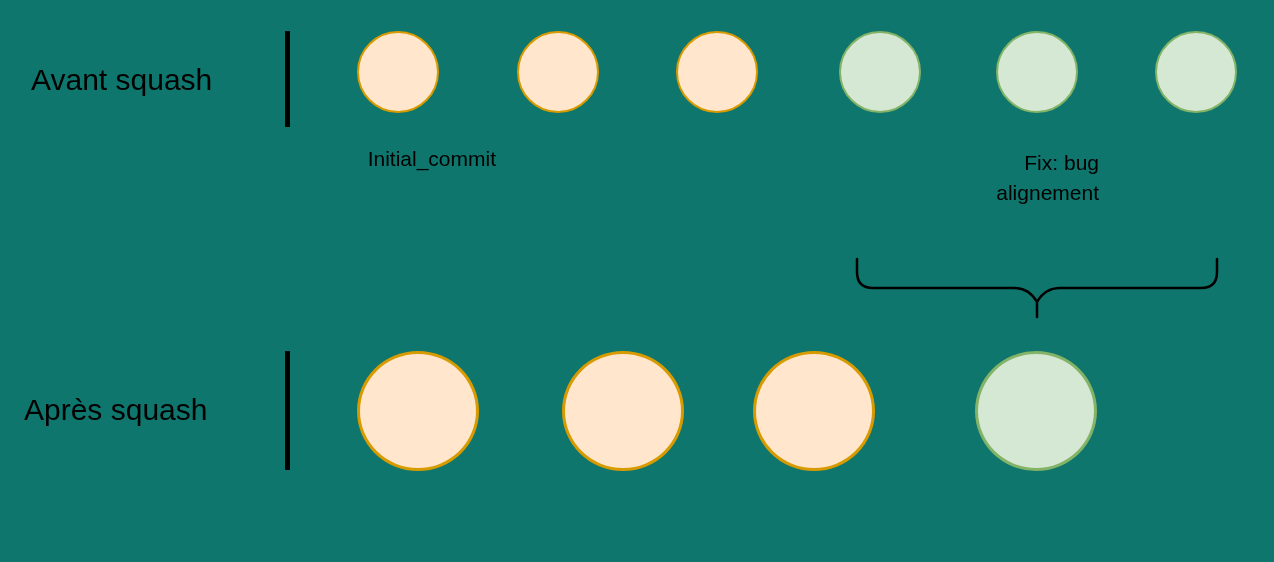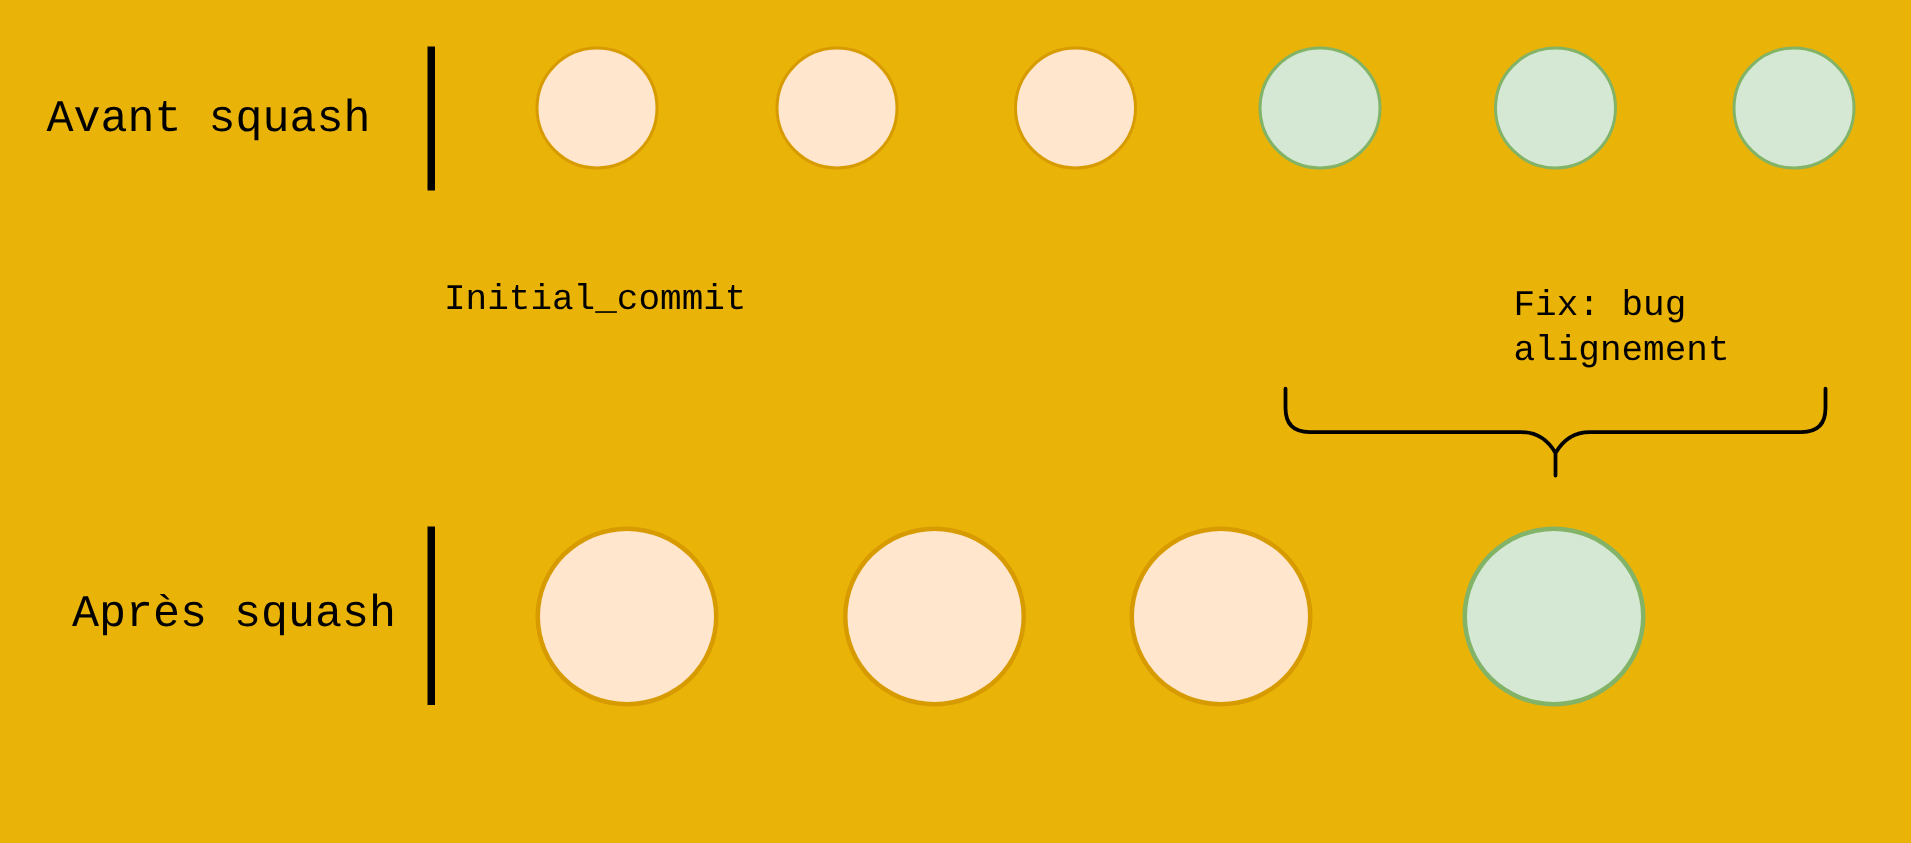--- a/index.html
+++ b/index.html
@@ -1,60 +1,59 @@
 <!DOCTYPE html>
 <html><head>
 <meta charset="utf-8">
 <style>
   html, body { margin: 0; padding: 0; background: #ffffff; }
   .canvas {
     position: relative;
     width: 1274px;
     height: 562px;
-    background: #eab308;
-    font-family: Liberation Mono, monospace;
+    background: #0f766e;
+    font-family: Liberation Sans, sans-serif;
     color: #000000;
     overflow: hidden;
   }
   .row-label {
     position: absolute;
     font-size: 30px;
     line-height: 34px;
     white-space: nowrap;
   }
   .row-label.avant { left: 31px; top: 63px; }
-  .row-label.apres { left: 48px; top: 393px; }
+  .row-label.apres { left: 24px; top: 393px; }
   .vline {
     position: absolute;
     left: 285px;
     width: 5px;
     background: #000000;
   }
   .vline.top { top: 31px; height: 96px; }
   .vline.bottom { top: 351px; height: 119px; }
   .commit {
     position: absolute;
     border-radius: 50%;
     box-sizing: border-box;
     border-style: solid;
   }
   .commit.sm { width: 82px; height: 82px; top: 31px; border-width: 2.5px; }
   .commit.lg { width: 122px; height: 120px; top: 351px; border-width: 3px; }
   .commit.orange { background: #FFE6CC; border-color: #D79B00; }
   .commit.green  { background: #D5E8D4; border-color: #82B366; }
   .commit-label {
     position: absolute;
-    font-size: 24px;
+    font-size: 21px;
     line-height: 30px;
-    text-align: left;
-    margin-top: 42px;
+    text-align: right;
   }
   .lbl-initial { left: 296px; top: 144px; width: 200px; }
   .lbl-feature { left: 815px; top: 148px; width: 124px; }
-  .lbl-fix     { left: 1009px; top: 148px; width: 124px; }
+  .lbl-fix     { left: 975px; top: 148px; width: 124px; }
   .lbl-tests   { left: 1134px; top: 148px; width: 124px; }
   .lbl-feat    { left: 856px; top: 504px; width: 400px; white-space: nowrap; }
   .brace-svg { position: absolute; left: 840px; top: 250px; }
 </style>
 </head>
 <body>
 
 <div class="canvas">
 
   <div class="row-label avant">Avant squash</div>

